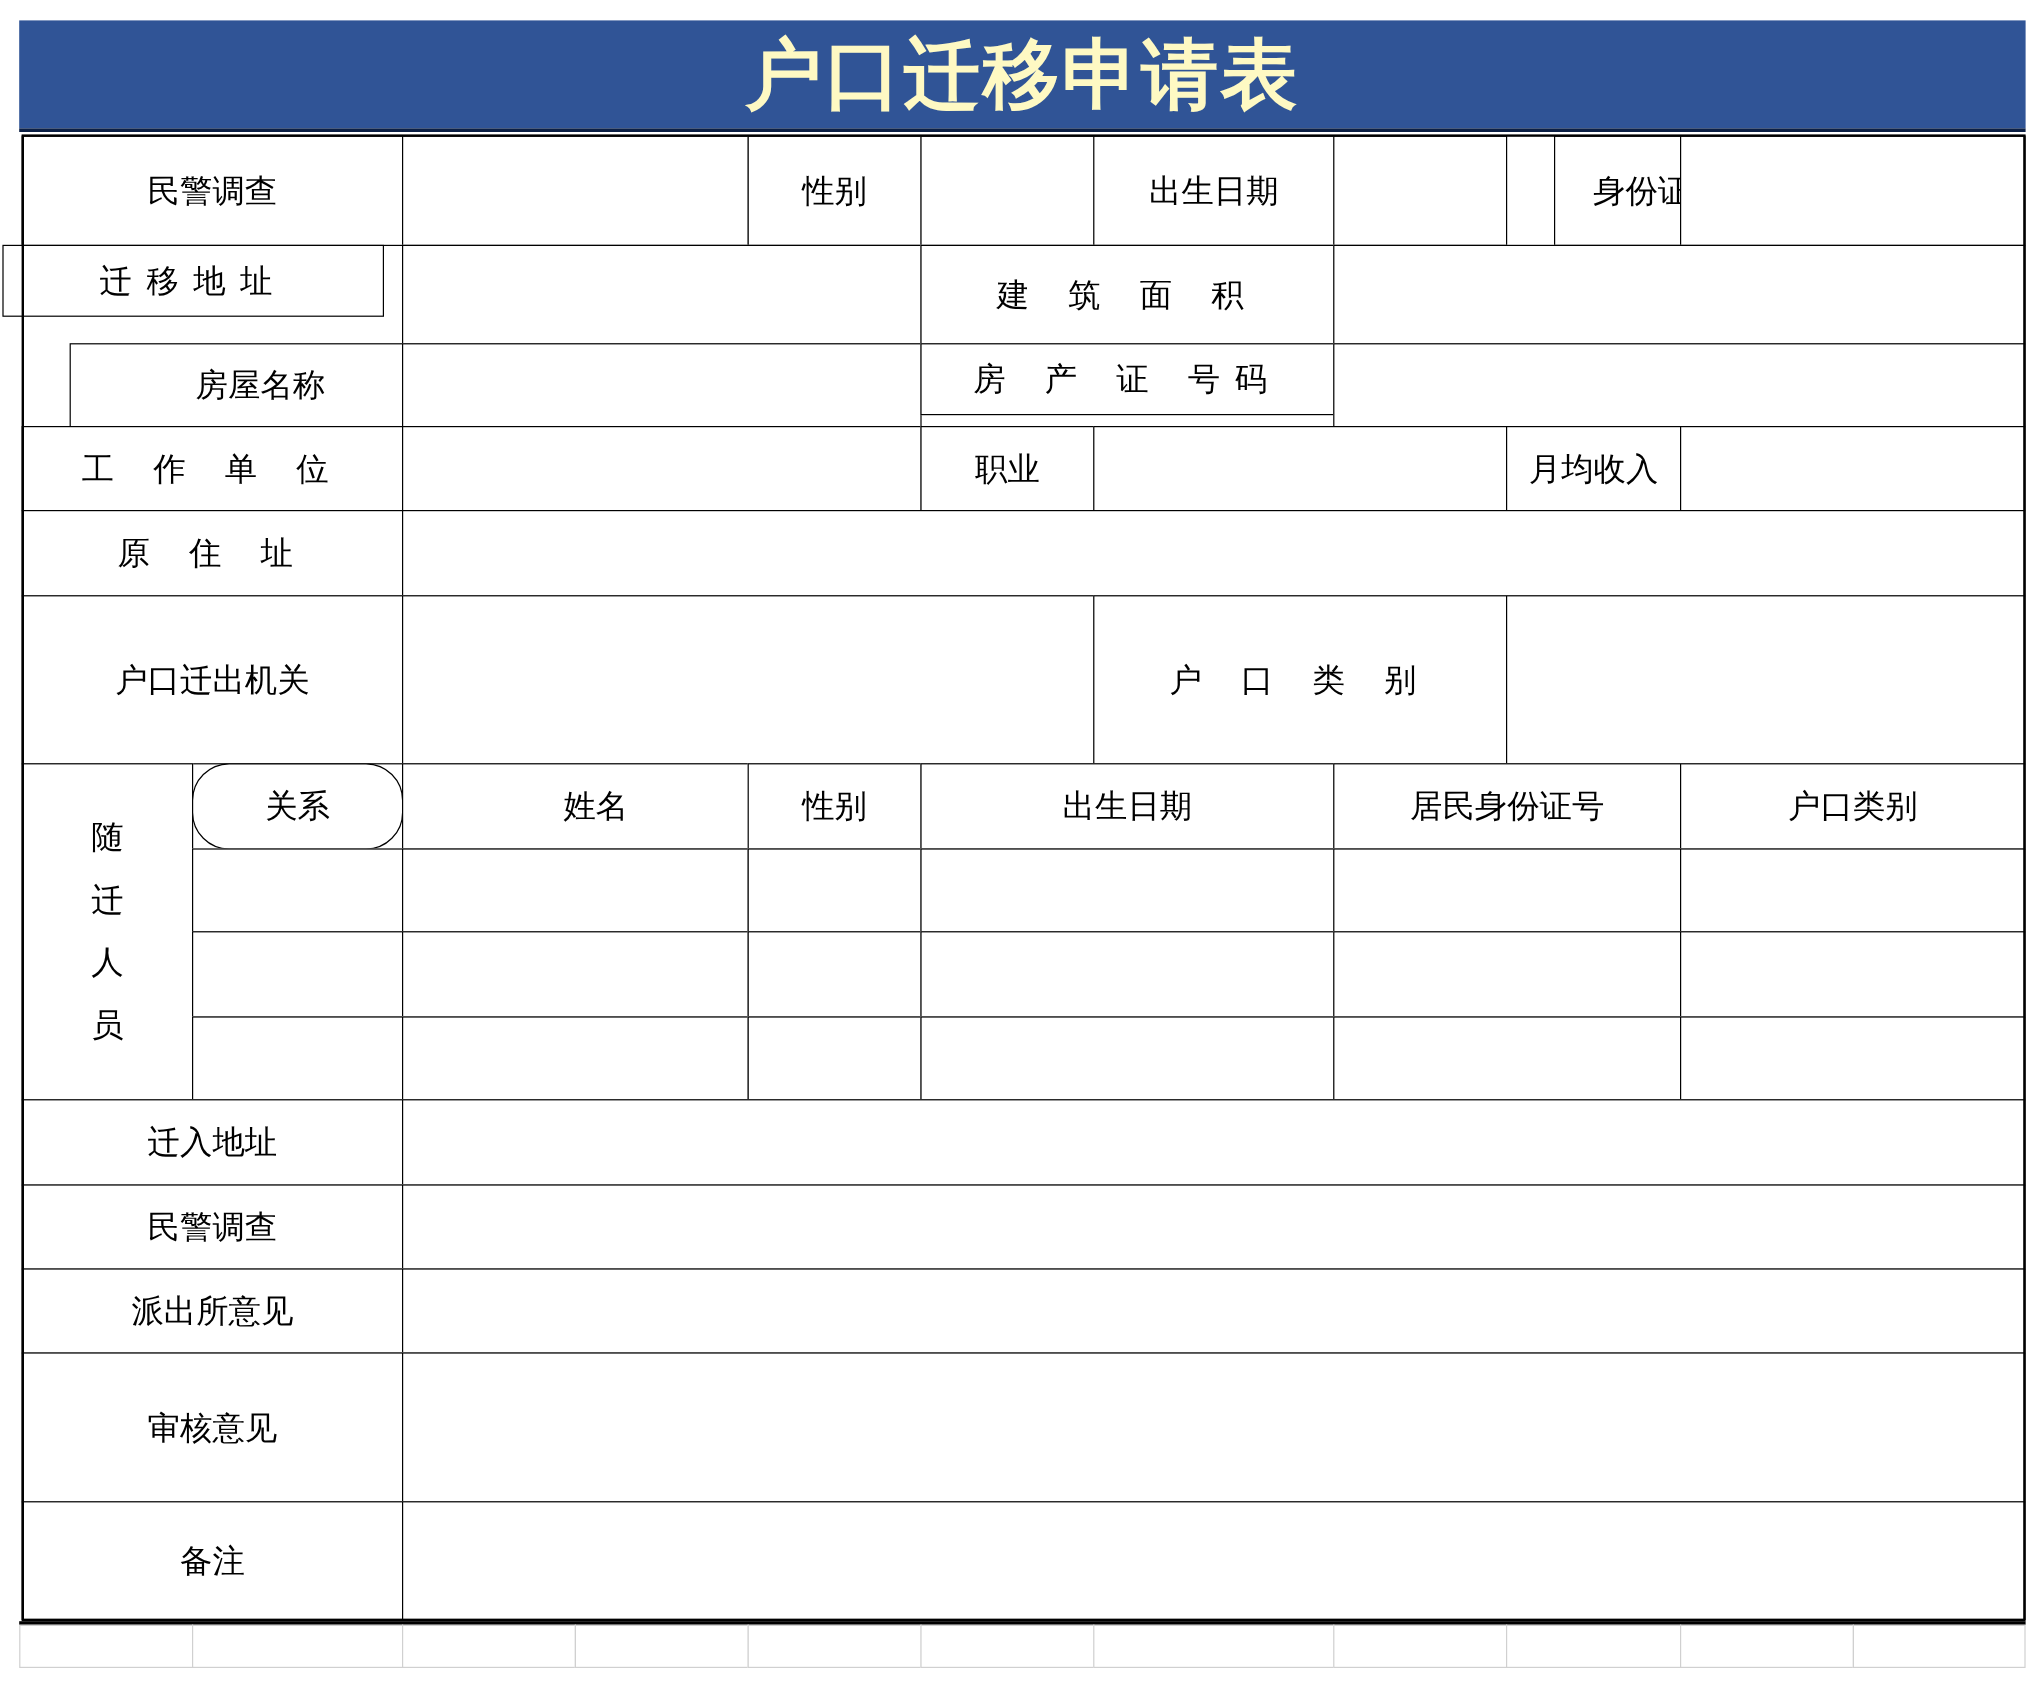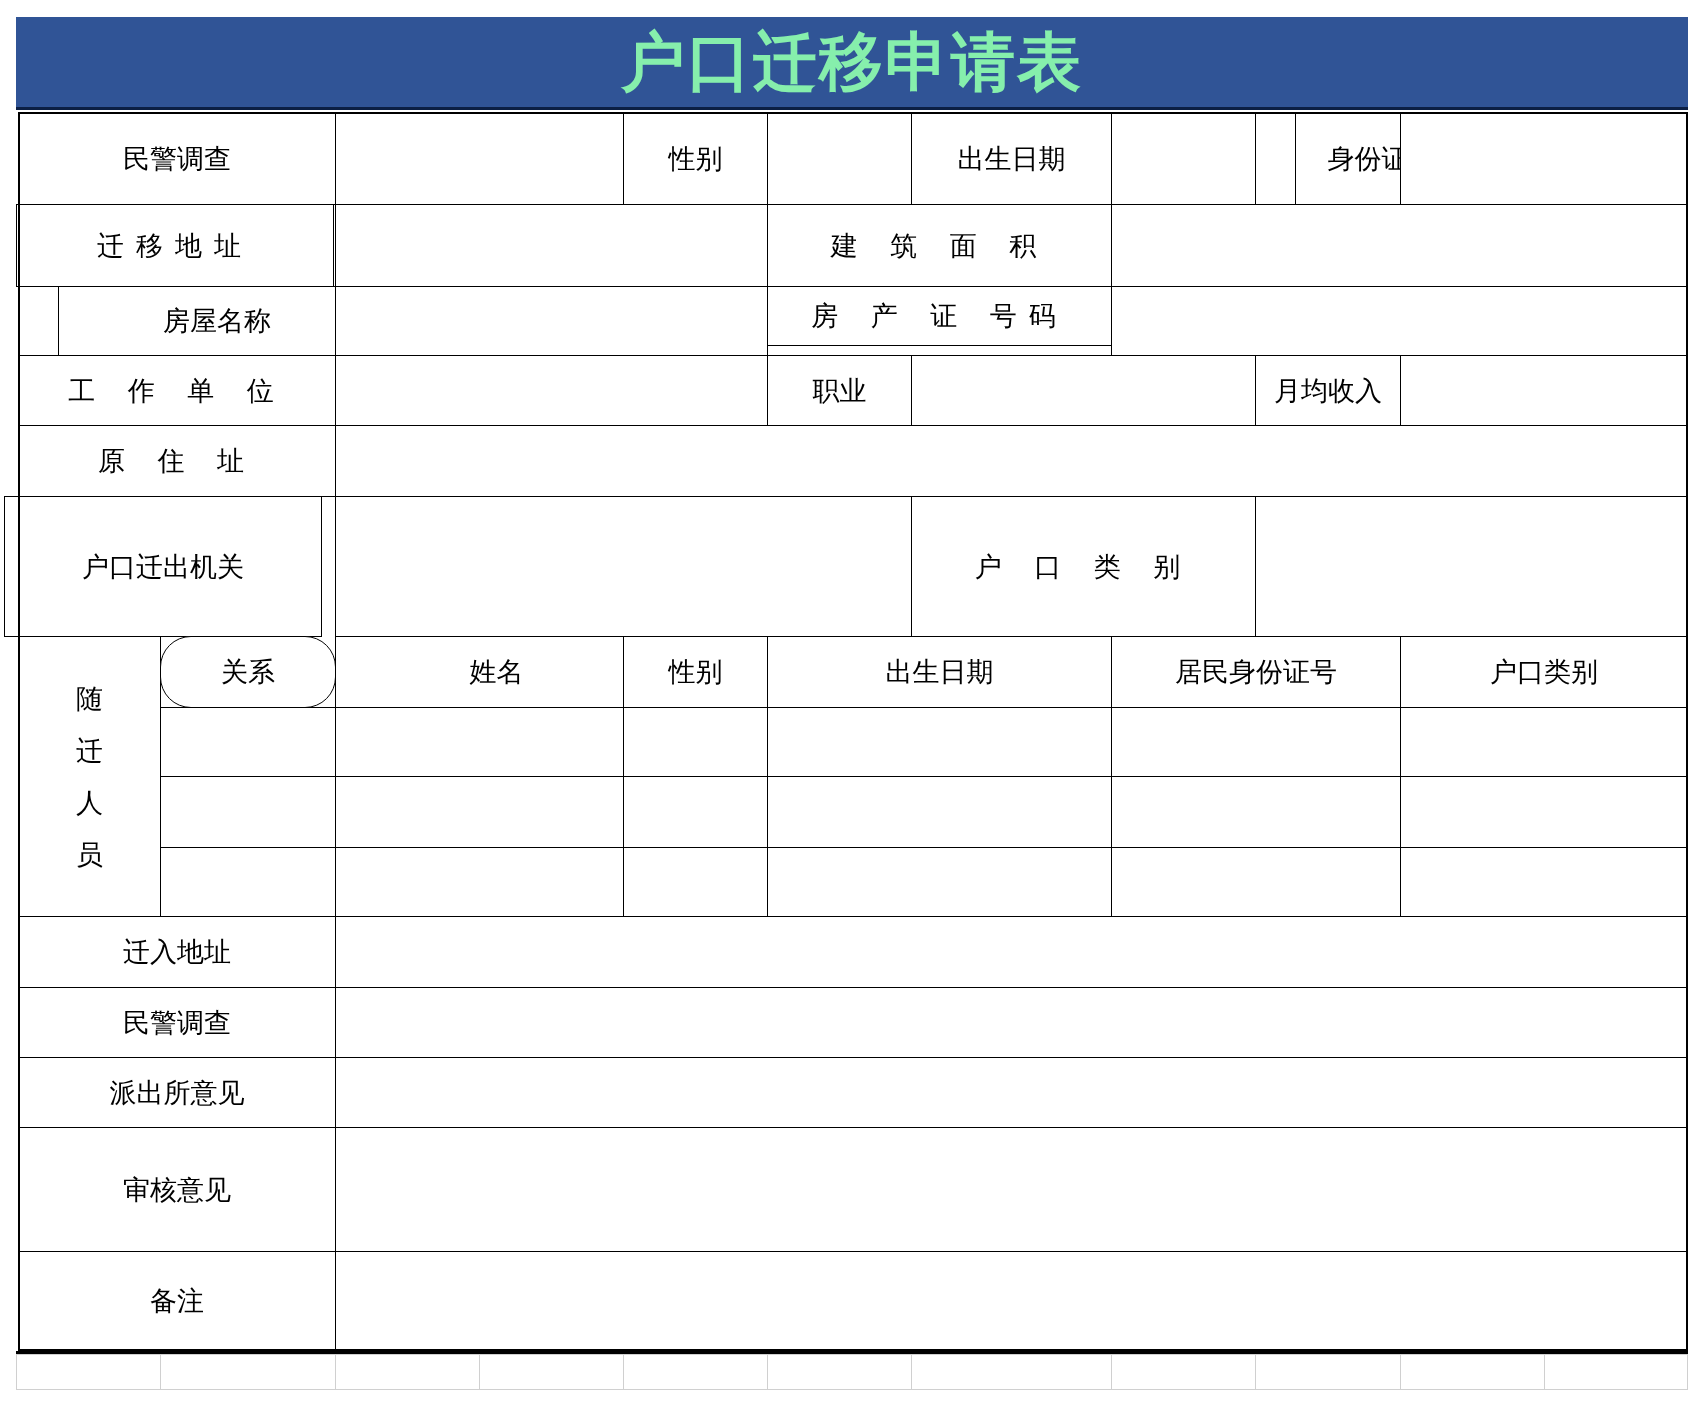--- a/index.html
+++ b/index.html
@@ -1,18 +1,18 @@
 <!DOCTYPE html>
 <html><head>
 <meta charset="utf-8">
 <style>
   html,body{margin:0;padding:0;background:#ffffff;}
   body{width:1702px;height:1403px;position:relative;overflow:hidden;font-family:"DejaVu Sans","Liberation Sans",sans-serif;color:#000;}
   .title-band{position:absolute;left:16px;top:17px;width:1672px;height:90px;background:#305496;display:flex;align-items:center;justify-content:center;}
-  .title-band span{color:#86efac;font-size:64px;font-weight:bold;letter-spacing:2px;text-align:center;}
+  .title-band span{color:#fef9c3;font-size:64px;font-weight:bold;letter-spacing:2px;text-align:center;}
   .title-rule{position:absolute;left:16px;top:107px;width:1672px;height:3px;background:#0b1f44;}
   .cell{position:absolute;box-sizing:border-box;border:1.5px solid #000;display:flex;align-items:center;justify-content:center;font-size:27px;background:#fff;}
   .cell.input{cursor:text;}
   .spaced{letter-spacing:12px;}
   .vertical{flex-direction:column;line-height:52px;}
   .outer{position:absolute;left:18px;top:112px;width:1670px;height:1239px;border:2px solid #000;box-sizing:border-box;pointer-events:none;}
   .grid-cell{position:absolute;box-sizing:border-box;border:1.5px solid #d0d0d0;background:#fff;}
   .double{position:absolute;left:16px;top:1351px;width:1672px;height:3px;background:#000;}
 </style>
 </head>
@@ -25,41 +25,41 @@
 
 <div class="cell" style="left:18px;top:113px;width:318px;height:92px;">民警调查</div>
 <div class="cell input" style="left:335px;top:113px;width:289px;height:92px;"></div>
 <div class="cell" style="left:623px;top:113px;width:145px;height:92px;">性别</div>
 <div class="cell input" style="left:767px;top:113px;width:145px;height:92px;"></div>
 <div class="cell" style="left:911px;top:113px;width:201px;height:92px;">出生日期</div>
 <div class="cell input" style="left:1111px;top:113px;width:145px;height:92px;"></div>
 <div class="cell" style="left:1255px;top:113px;width:146px;height:92px;margin-left:40px;">身份证</div>
 <div class="cell input" style="left:1400px;top:113px;width:288px;height:92px;"></div>
 
-<div class="cell spaced" style="left:16px;top:204px;width:318px;height:83px;">迁移地址</div>
+<div class="cell spaced" style="left:2px;top:204px;width:318px;height:60px;">迁移地址</div>
 <div class="cell input" style="left:335px;top:204px;width:433px;height:83px;"></div>
 <div class="cell spaced" style="left:767px;top:204px;width:345px;height:83px;">建 筑 面 积</div>
 <div class="cell input" style="left:1111px;top:204px;width:577px;height:83px;"></div>
 
 <div class="cell" style="left:18px;top:286px;width:318px;height:70px;margin-left:40px;">房屋名称</div>
 <div class="cell input" style="left:335px;top:286px;width:433px;height:70px;"></div>
 <div class="cell spaced" style="left:767px;top:286px;width:345px;height:60px;">房 产 证 号码</div>
 <div class="cell input" style="left:1111px;top:286px;width:577px;height:70px;"></div>
 
 <div class="cell spaced" style="left:18px;top:355px;width:318px;height:71px;">工 作 单 位</div>
 <div class="cell input" style="left:335px;top:355px;width:433px;height:71px;"></div>
 <div class="cell" style="left:767px;top:355px;width:145px;height:71px;">职业</div>
 <div class="cell input" style="left:911px;top:355px;width:345px;height:71px;"></div>
 <div class="cell" style="left:1255px;top:355px;width:146px;height:71px;">月均收入</div>
 <div class="cell input" style="left:1400px;top:355px;width:288px;height:71px;"></div>
 
 <div class="cell spaced" style="left:18px;top:425px;width:318px;height:72px;">原 住 址</div>
 <div class="cell input" style="left:335px;top:425px;width:1353px;height:72px;"></div>
 
-<div class="cell" style="left:4px;top:496px;width:318px;height:141px;">户口迁出机关</div>
+<div class="cell" style="left:18px;top:496px;width:318px;height:141px;">户口迁出机关</div>
 <div class="cell input" style="left:335px;top:496px;width:577px;height:141px;"></div>
 <div class="cell spaced" style="left:911px;top:496px;width:345px;height:141px;">户 口 类 别</div>
 <div class="cell input" style="left:1255px;top:496px;width:433px;height:141px;"></div>
 
 <div class="cell vertical" style="left:18px;top:636px;width:143px;height:281px;">
   <span>随</span>
   <span>迁</span>
   <span>人</span>
   <span>员</span>
 </div>

